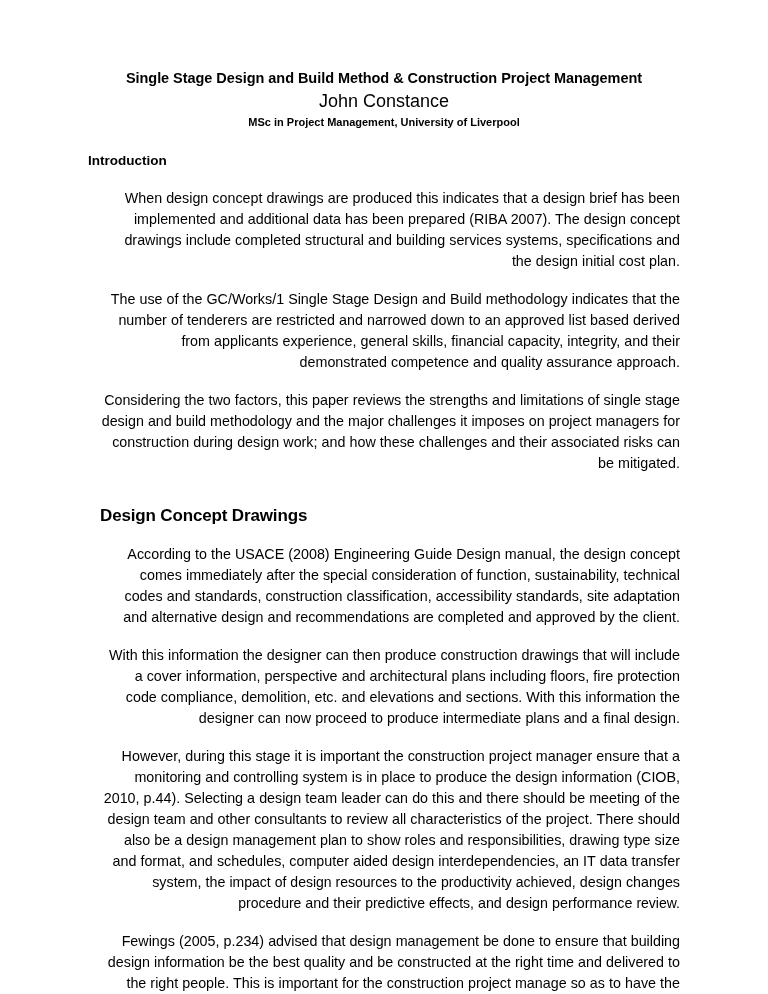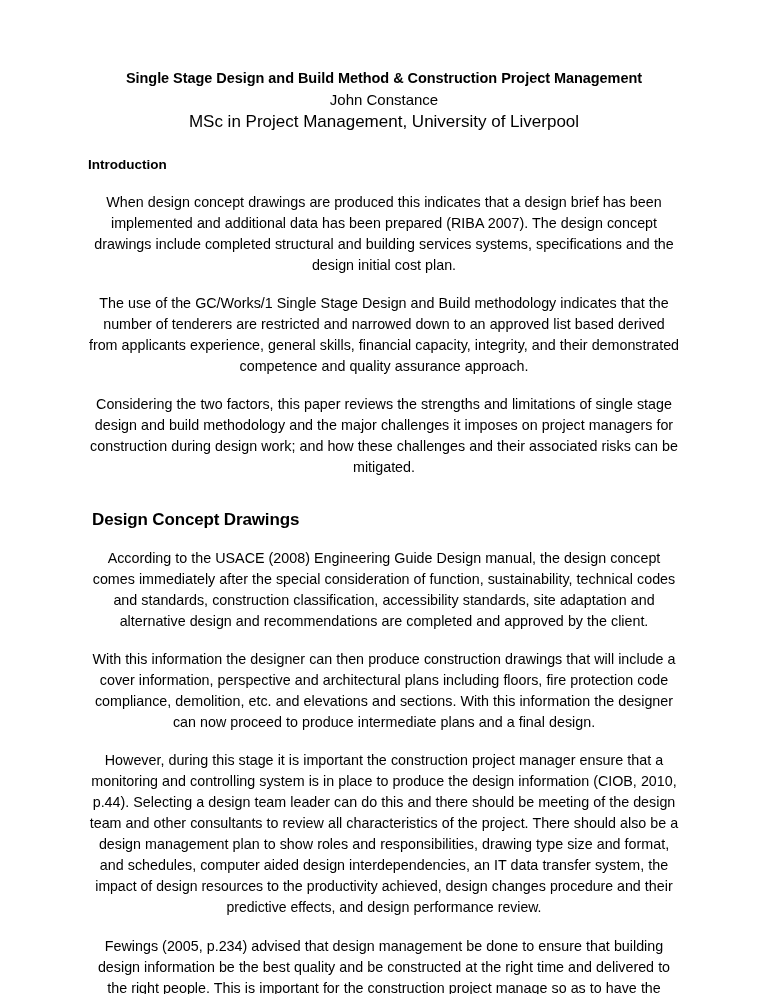--- a/index.html
+++ b/index.html
@@ -38,53 +38,53 @@
     margin: 0 0 22px 0;
   }
   .doc-title {
     font-size: 14.5px;
     font-weight: bold;
     line-height: 1.38;
     letter-spacing: -0.05px;
     margin: 0 0 1px 0;
   }
   .byline {
-    font-size: 15px;
+    font-size: 18px;
     font-weight: normal;
     line-height: 1.42;
     margin: 0;
   }
   .affiliation {
-    font-size: 17px;
-    font-weight: normal;
+    font-size: 11px;
+    font-weight: bold;
     line-height: 1.42;
     margin: 0;
   }
 
   
   .h-sub {
     font-size: 13.5px;
     font-weight: bold;
     line-height: 1.3;
     margin: 12px 0 18px 0;
   }
   .h-section {
     font-size: 17px;
     font-weight: bold;
     line-height: 1.3;
     letter-spacing: -0.15px;
-    margin: 31px 0 17px 4px;
+    margin: 31px 0 17px 12px;
   }
 
   
   p.body {
     font-size: 14.3px;
     line-height: 1.47;
-    margin: 0 0 17px 0;
-    text-align: center;
+    margin: 0 0 17px 13px;
+    text-align: right;
     word-spacing: 0.1px;
   }
   p.body:last-child {
     margin-bottom: 0;
   }
 
   
   .small-run {
     font-size: 14px;
   }

